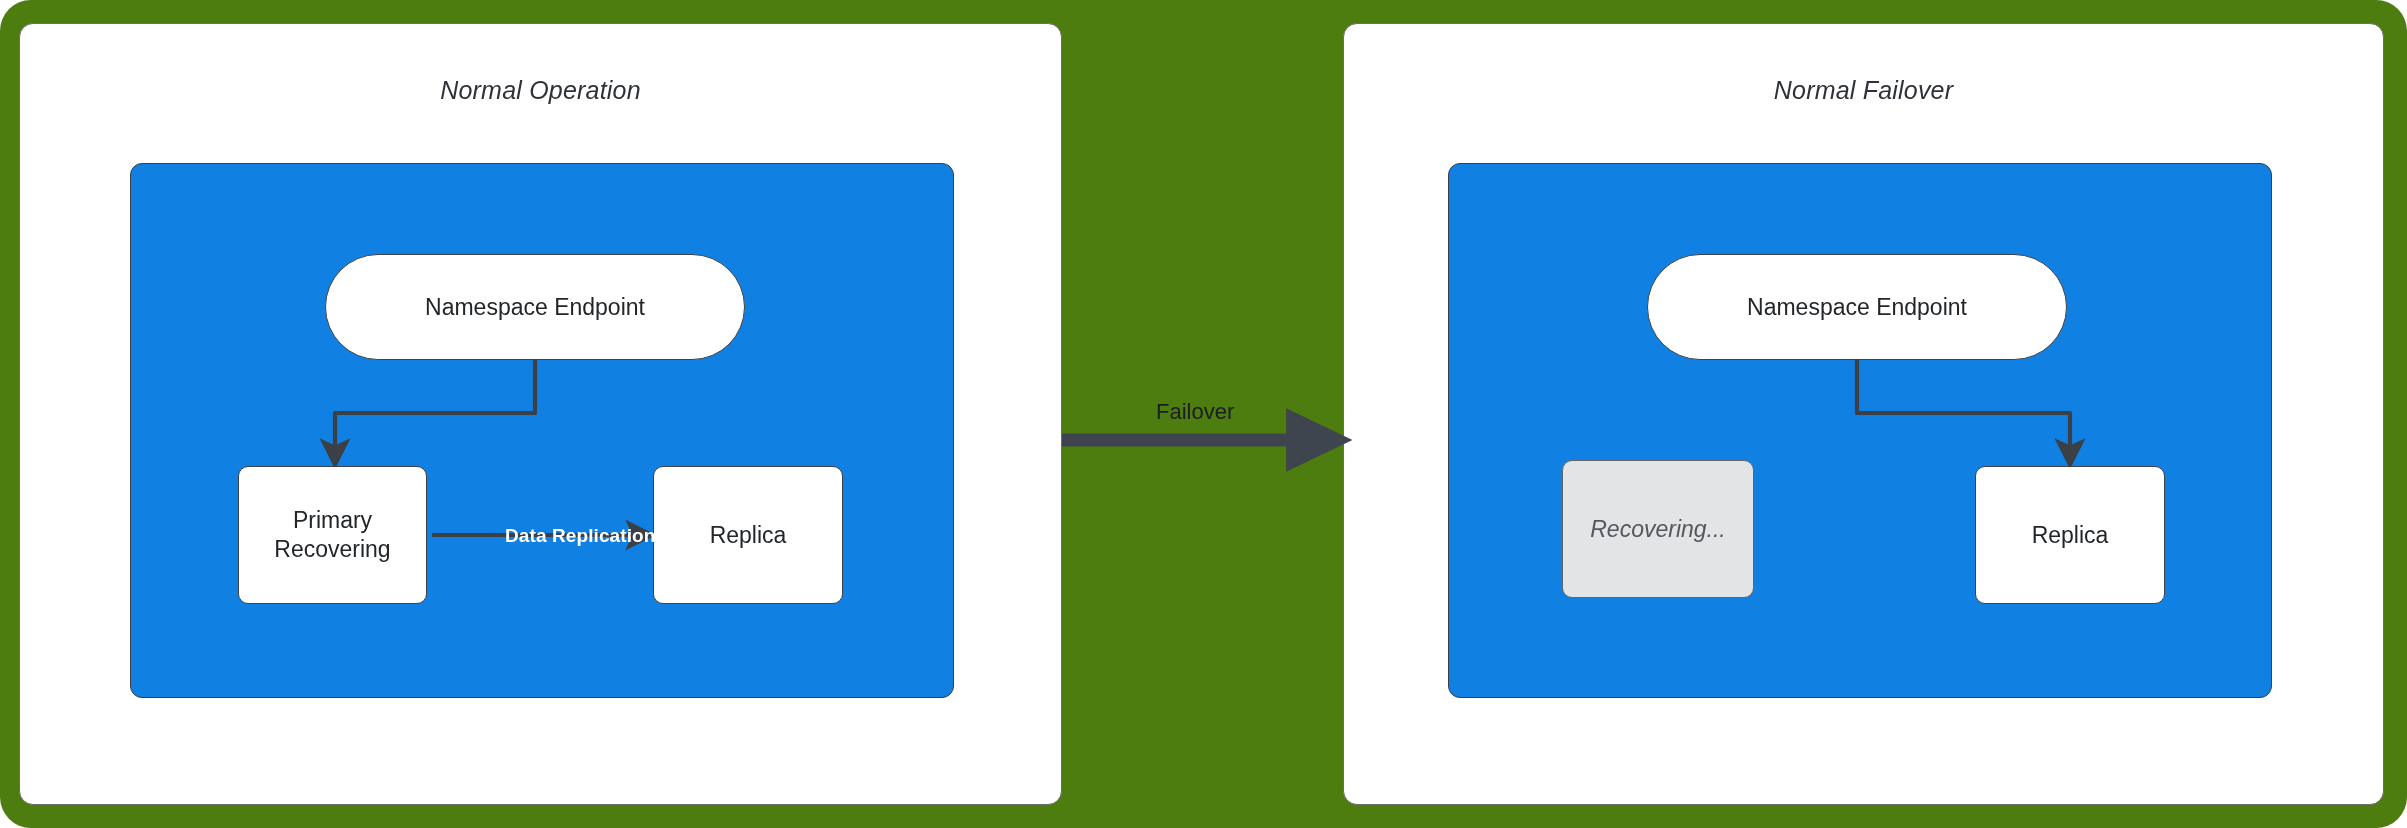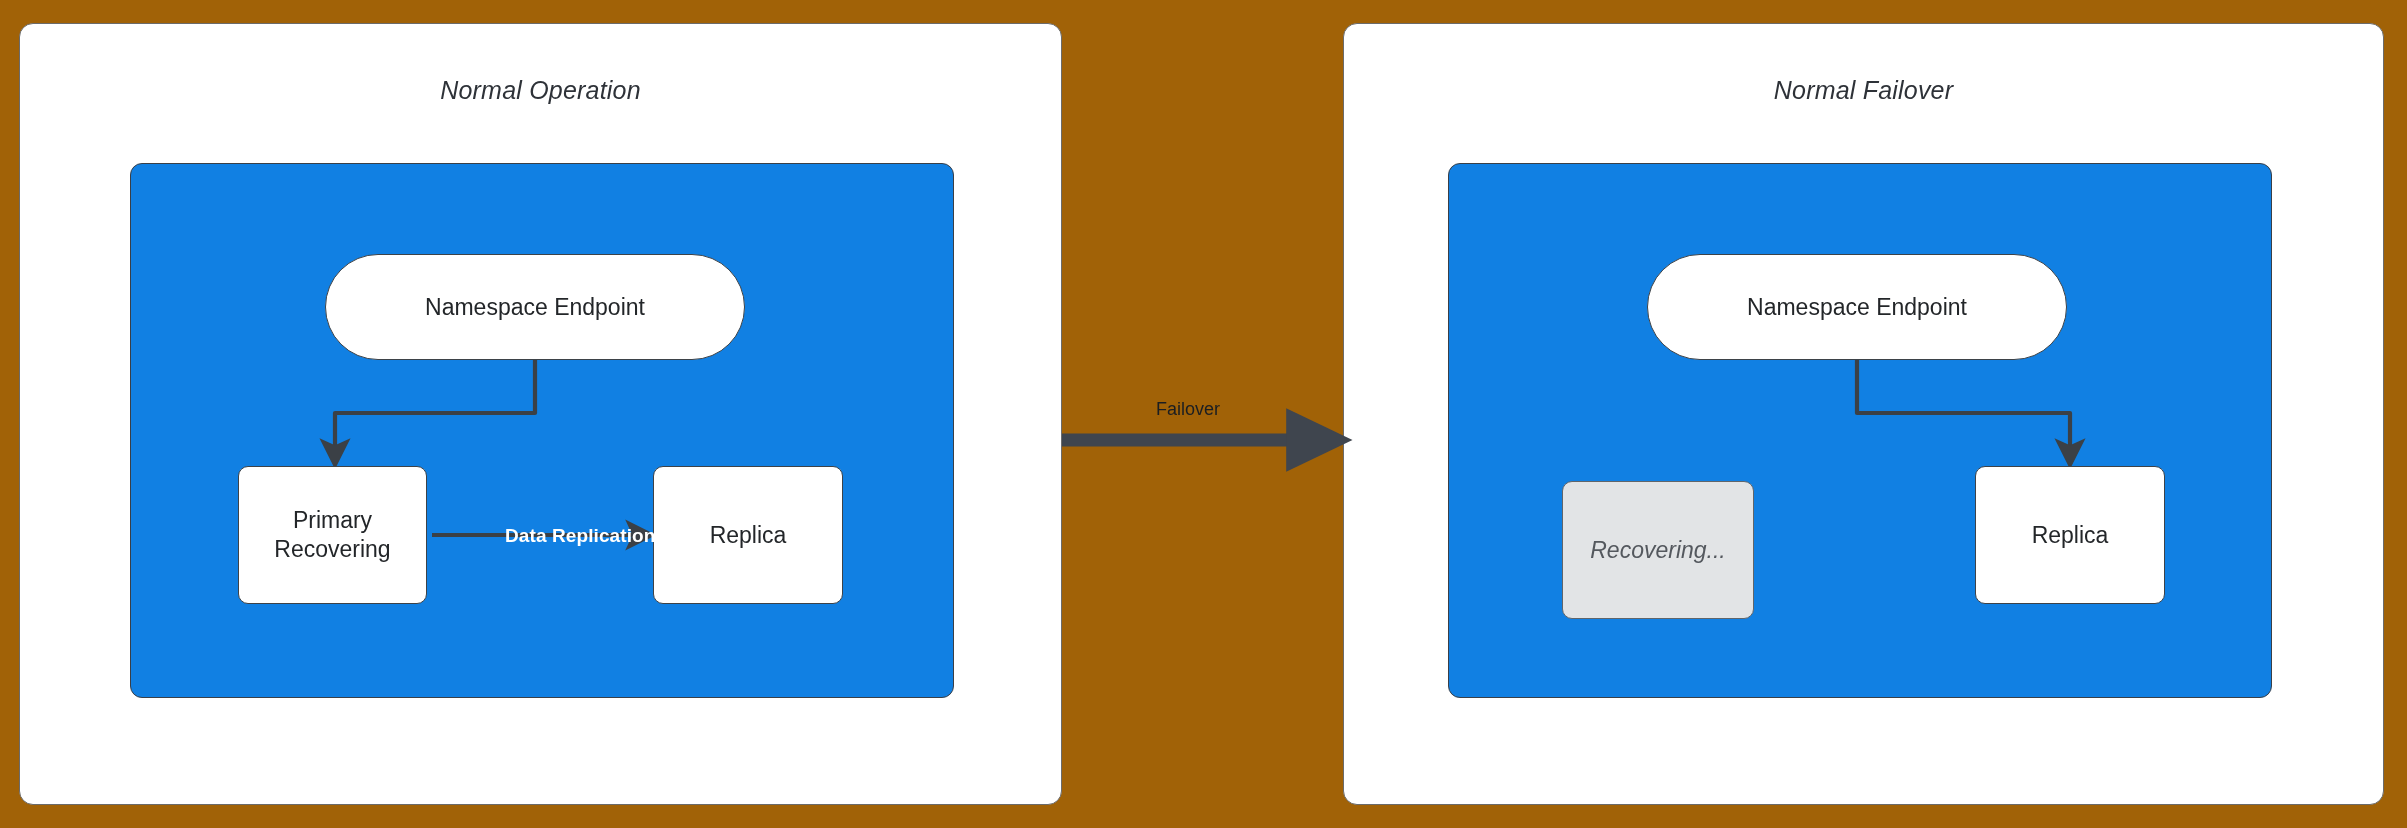--- a/index.html
+++ b/index.html
@@ -7,22 +7,23 @@
     padding: 0;
     background: #ffffff;
   }
   body {
     font-family: "Liberation Sans", sans-serif;
   }
   #canvas {
     position: relative;
     width: 2407px;
     height: 828px;
-    background: #a16207;
+    background: #4d7c0f;
     overflow: hidden;
+    border-radius: 31px;
   }
   .panel {
     position: absolute;
     border: 1.6px solid #6b6b6b;
     border-radius: 14px;
     background: #ffffff;
     box-sizing: border-box;
   }
   .panel-title {
     position: absolute;
@@ -96,21 +97,21 @@
     font-size: 19px;
     font-weight: bold;
     color: #ffffff;
     white-space: nowrap;
     z-index: 4;
     letter-spacing: 0.1px;
     margin-left: 44px;
   }
   .edge-label-failover {
     position: absolute;
-    font-size: 18px;
+    font-size: 22px;
     color: #1b1e22;
     white-space: nowrap;
     z-index: 4;
   }
 </style>
 </head>
 <body>
 
 <div id="canvas">
 
@@ -161,21 +162,21 @@
   <div class="panel" style="left:1343px; top:23px; width:1041px; height:782px;">
     <div class="panel-title" style="top:52px;">Normal Failover</div>
   </div>
 
   <div class="blue-zone" style="left:1448px; top:163px; width:824px; height:535px;"></div>
 
   <div class="node pill" style="left:1647px; top:254px; width:420px; height:106px;">
     <span>Namespace Endpoint</span>
   </div>
 
-  <div class="node box recovering" style="left:1562px; top:481px; width:192px; height:138px;">
+  <div class="node box recovering" style="left:1562px; top:460px; width:192px; height:138px;">
     <span>Recovering...</span>
   </div>
 
   <div class="node box" style="left:1975px; top:466px; width:190px; height:138px;">
     <span>Replica</span>
   </div>
 
 </div>
 
 </body></html>

